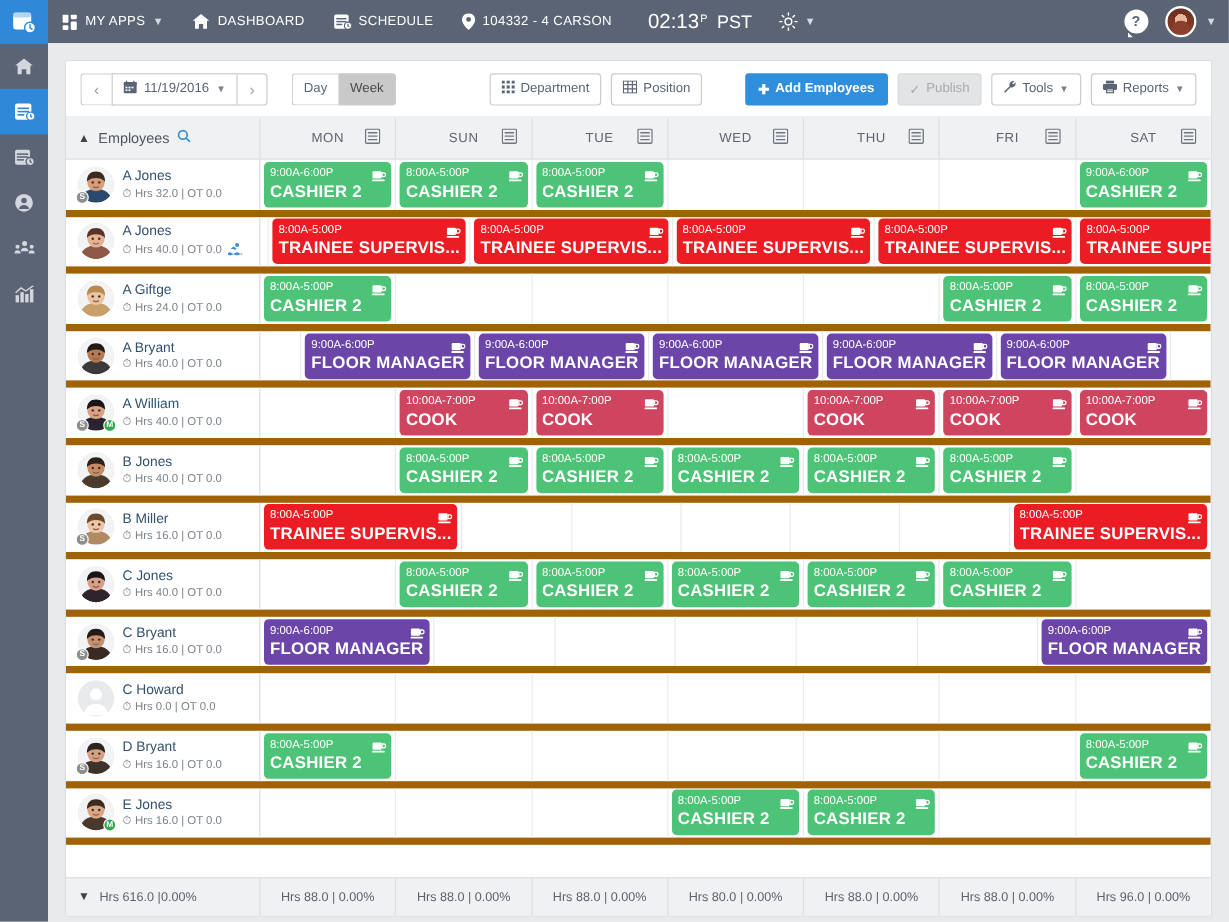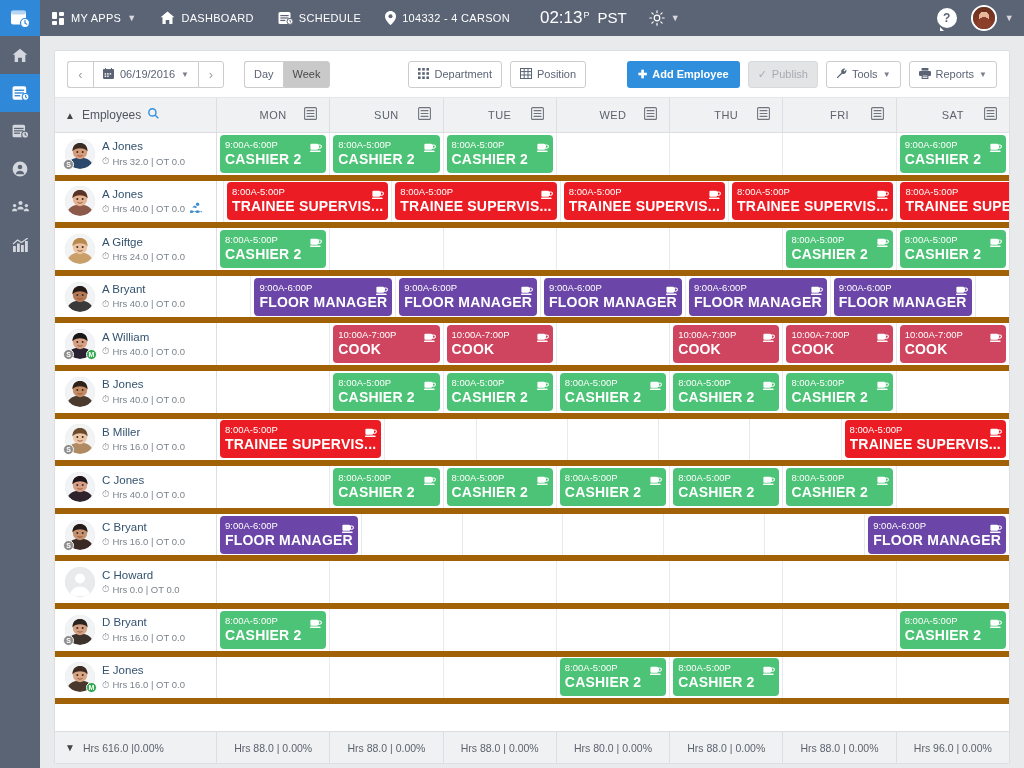--- a/index.html
+++ b/index.html
@@ -357,21 +357,21 @@
                 <rect x="0" y="1.3" width="11" height="2.6" fill="#5b6475"></rect>
                 <rect x="1.6" y="5.2" width="1.6" height="1.4" fill="#fff"></rect>
                 <rect x="4.1" y="5.2" width="1.6" height="1.4" fill="#fff"></rect>
                 <rect x="6.6" y="5.2" width="1.6" height="1.4" fill="#fff"></rect>
                 <rect x="1.6" y="7.5" width="1.6" height="1.4" fill="#fff"></rect>
                 <rect x="4.1" y="7.5" width="1.6" height="1.4" fill="#fff"></rect>
                 <rect x="2" y="0" width="1" height="2.2" fill="#5b6475"></rect>
                 <rect x="8" y="0" width="1" height="2.2" fill="#5b6475"></rect>
               </svg>
           </span>
-          <span>06/19/2016</span>
+          <span>11/19/2016</span>
           <span class="caret">▼</span>
         </div>
         <div class="btn arrowbtn">›</div>
       </div>
 
       <div id="tb-gap1"></div>
 
       <div class="btngrp">
         <div class="btn">Day</div>
         <div class="btn active">Week</div>
@@ -403,21 +403,21 @@
           </span>
           <span>Position</span>
         </div>
       </div>
 
       <div id="tb-flex"></div>
 
       <div id="tb-right">
         <div id="add-employee">
           <span>✚</span>
-          <span>Add Employee</span>
+          <span>Add Employees</span>
         </div>
         <div class="btn solo" id="publish">
           <span>✓</span>
           <span>Publish</span>
         </div>
         <div class="btn solo">
           <span>
             <svg width="11" height="11" viewBox="0 0 11 11" fill="#5b6475">
                 <path d="M10.3 1.6 8.4 3.5 7.5 2.6 9.4.7A3.2 3.2 0 0 0 5.3 4.8L.7 9.4l.9.9 4.6-4.6a3.2 3.2 0 0 0 4.1-4.1z"></path>
               </svg>

